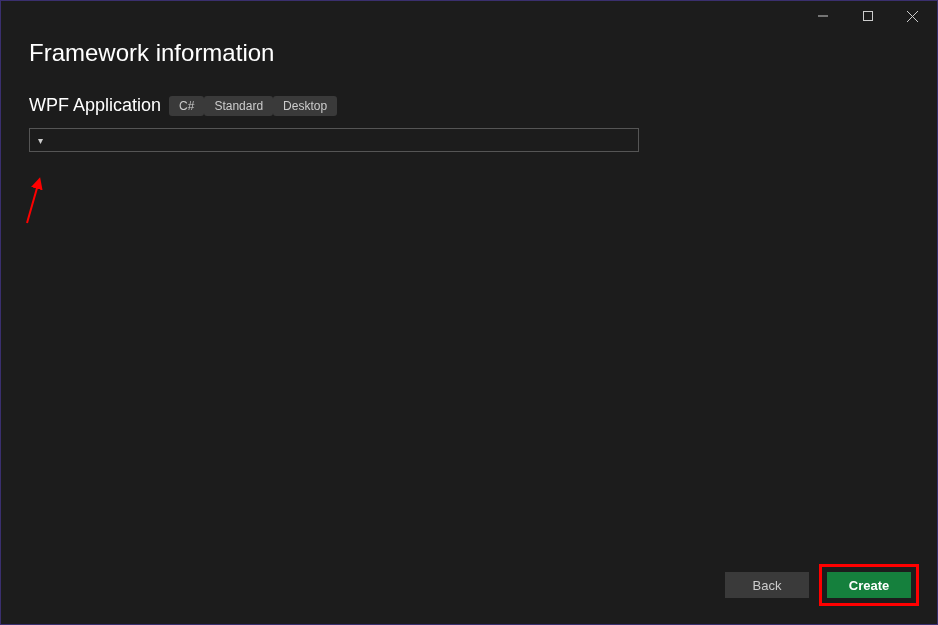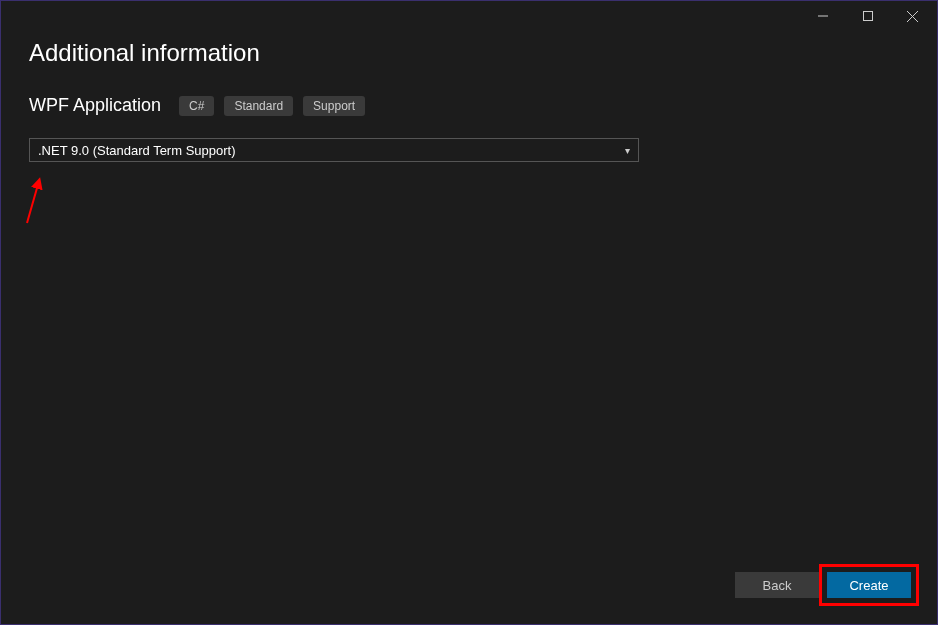--- a/index.html
+++ b/index.html
@@ -43,22 +43,21 @@
     }
     .page-title {
       font-size: 24px;
       font-weight: 400;
       color: #ffffff;
       margin-bottom: 28px;
     }
     .section-row {
       display: flex;
       align-items: center;
-      gap: 10px;
-      margin-bottom: 22px;
+      margin-bottom: 12px;
     }
     .section-title {
       font-size: 18px;
       font-weight: 400;
       color: #ffffff;
       margin-right: 8px;
     }
     .tag {
       background: #3a3a3a;
       color: #cccccc;
@@ -111,40 +110,42 @@
       position: absolute;
       left: 22px;
       top: 174px;
       pointer-events: none;
     }
     .bottom-bar {
       position: absolute;
       bottom: 18px;
       right: 18px;
       display: flex;
+      gap: 10px;
       align-items: center;
     }
     .btn {
       width: 84px;
       height: 26px;
       border: none;
       font-size: 13px;
       font-family: inherit;
       cursor: pointer;
       display: flex;
       align-items: center;
       justify-content: center;
     }
     .btn-back {
       background: #3a3a3a;
       color: #cccccc;
     }
     .btn-create {
-      background: #0369a1;
-      color: #ffffff;
+      background: #15803d;
+      color: #ffffff;
+      font-weight: bold;
     }
     .create-highlight {
       border: 3px solid #ff0000;
       padding: 5px;
       display: flex;
     }
   </style>
 </head>
 <body>
 
@@ -161,32 +162,31 @@
   </div>
   <div class="window-control">
     <svg width="11" height="11" viewBox="0 0 11 11">
         <line x1="0" y1="0" x2="11" y2="11"></line>
         <line x1="11" y1="0" x2="0" y2="11"></line>
       </svg>
   </div>
 </div>
 
 <div class="content">
-  <h1 class="page-title">Additional information</h1>
+  <h1 class="page-title">Framework information</h1>
 
   <div class="section-row">
     <span class="section-title">WPF Application</span>
     <span class="tag">C#</span>
     <span class="tag">Standard</span>
-    <span class="tag">Support</span>
+    <span class="tag">Desktop</span>
   </div>
 
 
   <div class="dropdown">
-    <span>.NET 9.0 (Standard Term Support)</span>
     <span class="dropdown-arrow">▾</span>
   </div>
 </div>
 
 <svg class="annotation-arrow" width="30" height="50" viewBox="0 0 30 50">
   <defs>
     <marker id="arrowhead" markerWidth="6" markerHeight="6" refX="4" refY="3" orient="auto">
       <polygon points="0 0, 6 3, 0 6" fill="#ff0000"></polygon>
     </marker>
   </defs>

